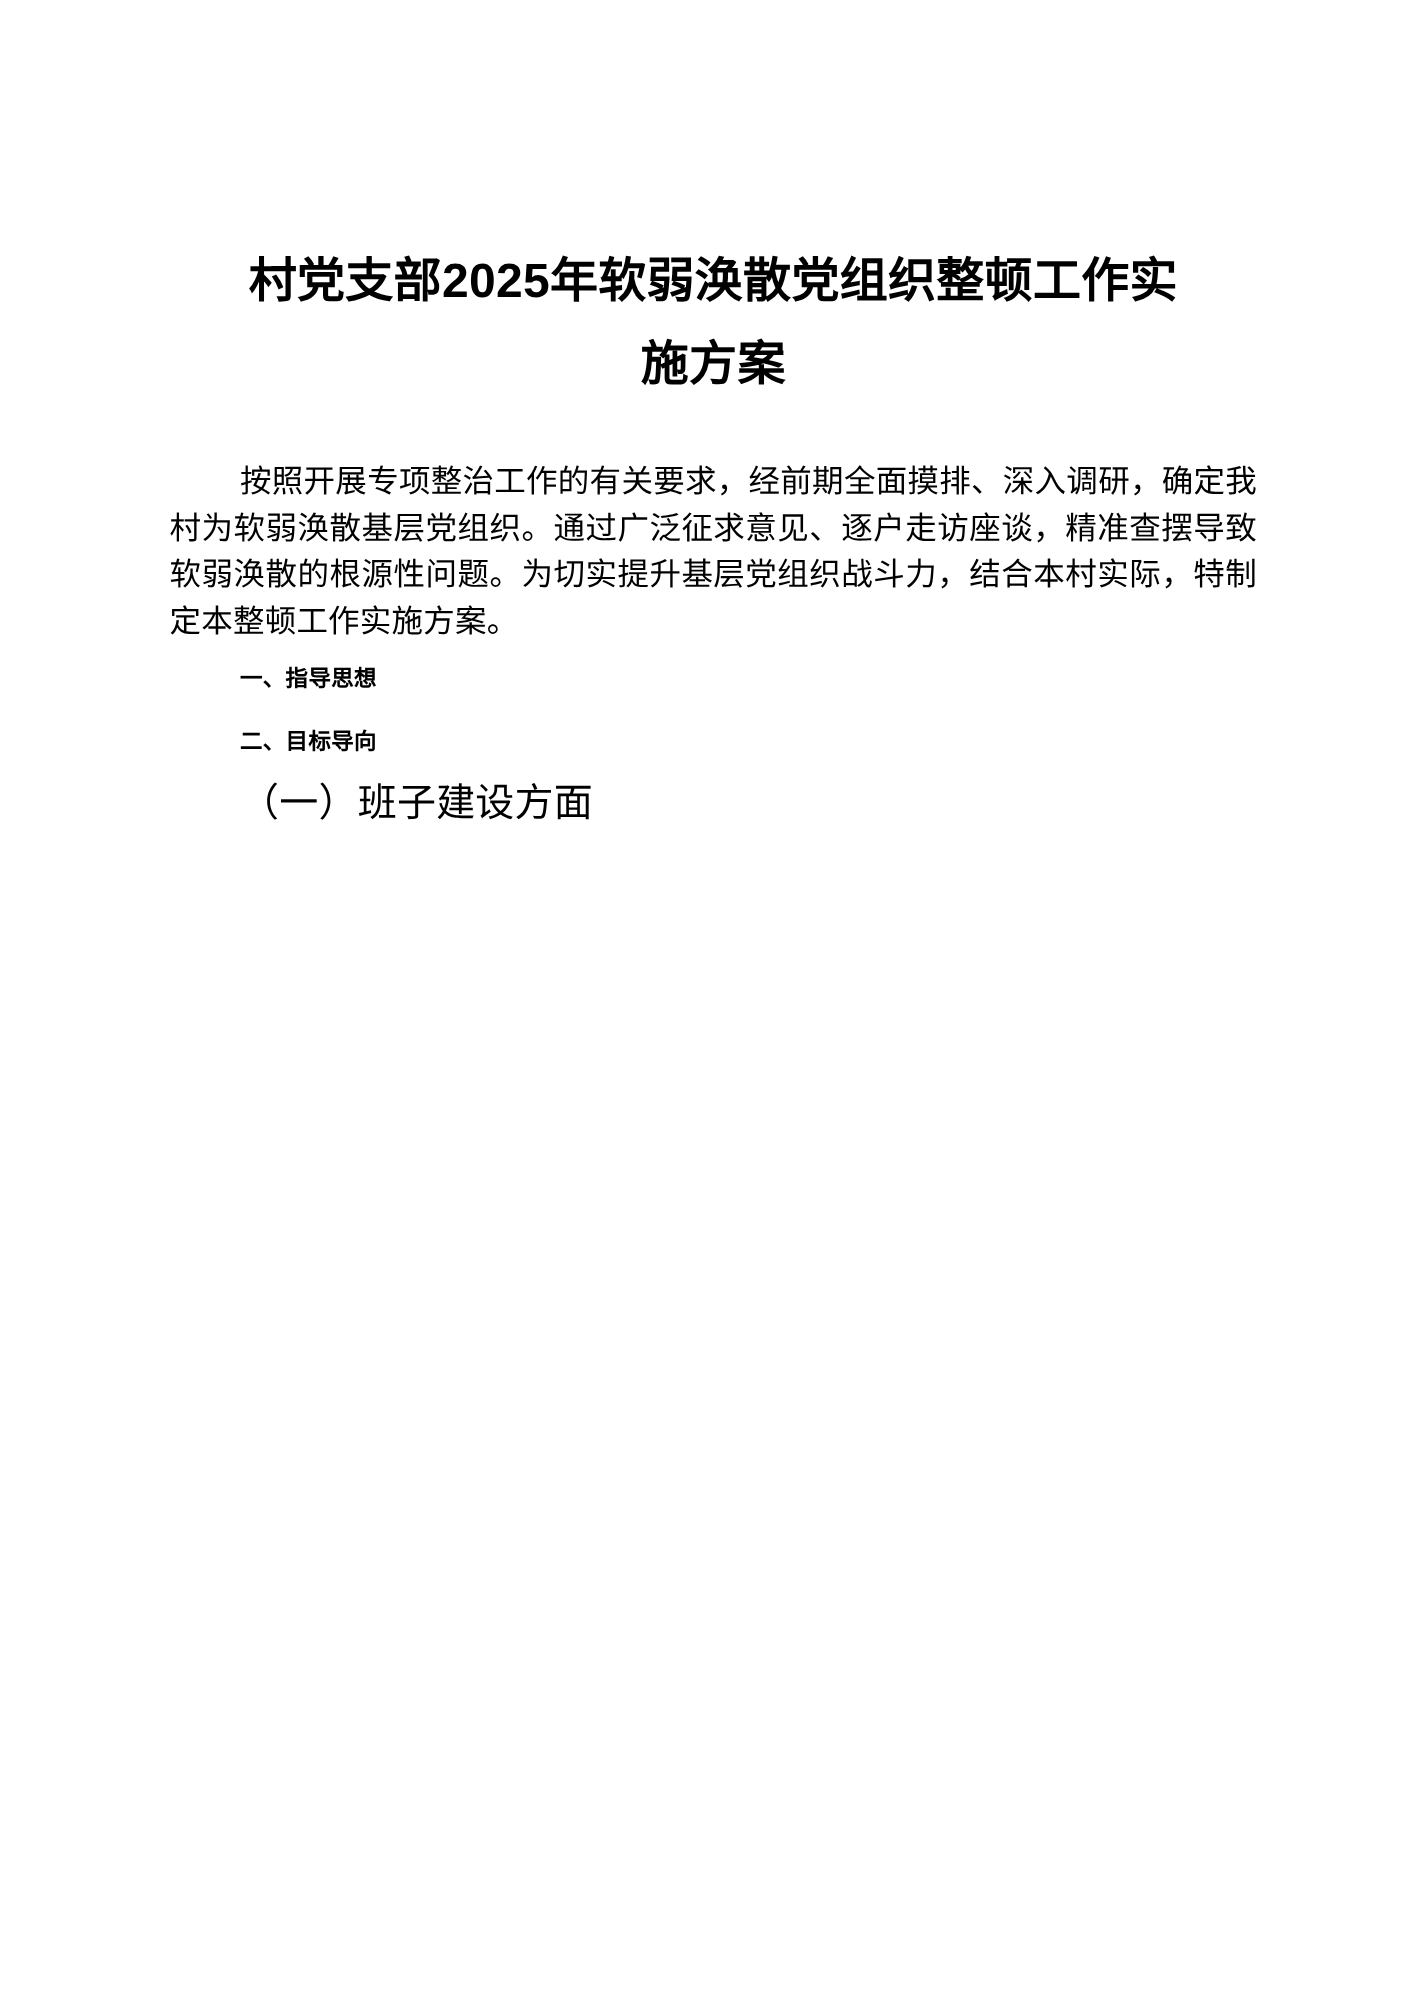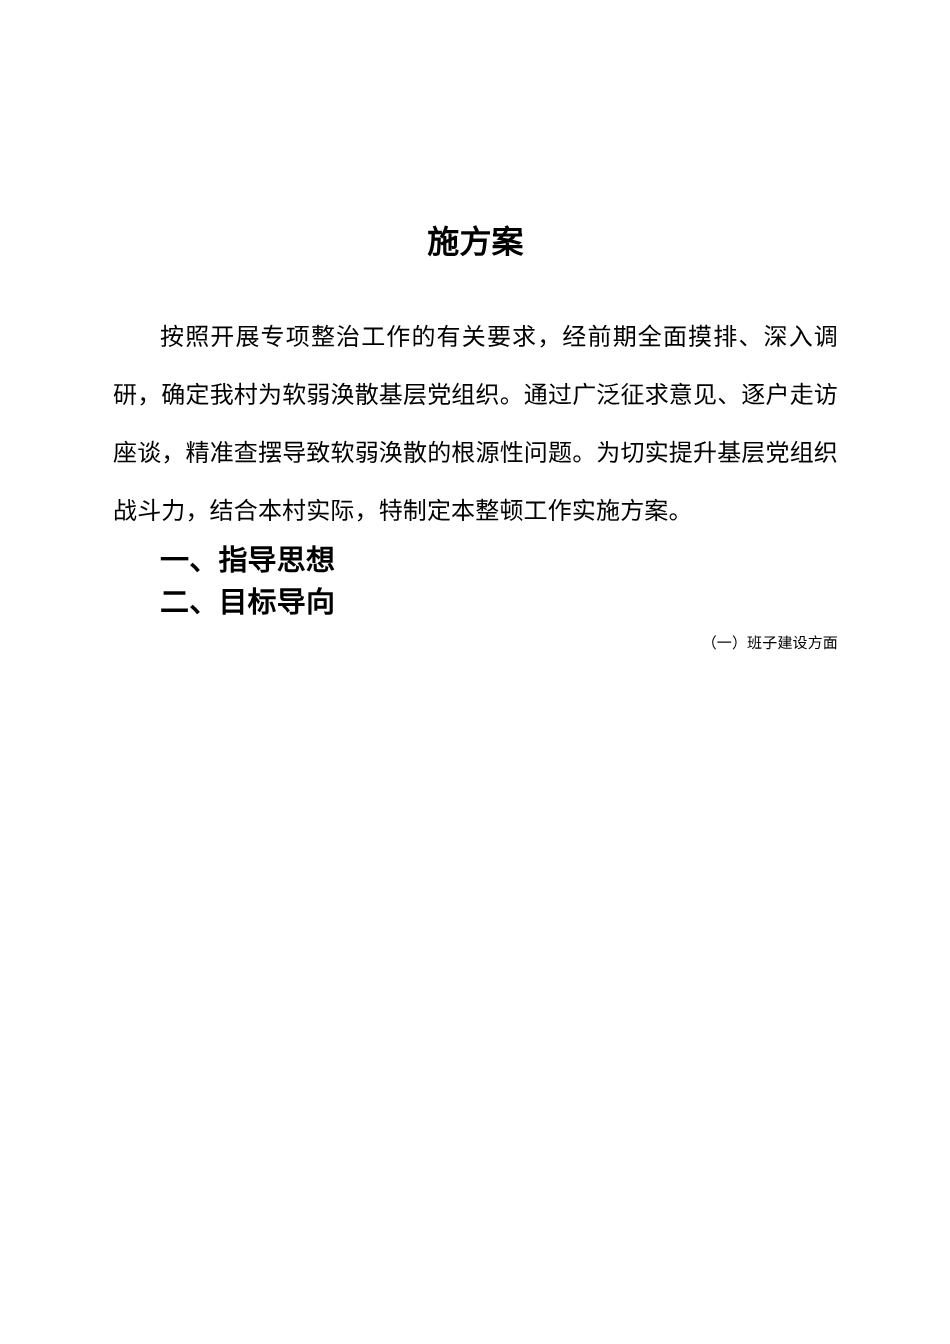--- a/index.html
+++ b/index.html
@@ -41,65 +41,64 @@
     font-weight: bold;
     font-size: 32px;
     line-height: 55px;
     text-align: center;
     letter-spacing: 0.2px;
     word-break: break-all;
   }
 
   .para {
     margin: 0;
-    font-family: Liberation Sans, sans-serif;
-    font-size: 24px;
-    line-height: 58px;
+    font-family: Liberation Mono, monospace;
+    font-size: 21px;
+    line-height: 31px;
     text-align: justify;
     text-justify: inter-ideograph;
     text-indent: 47px;
     word-break: break-all;
     letter-spacing: 0.15px;
   }
 
   .para.first-body {
     margin-top: 38px;
   }
 
   .heading {
     margin: 0;
     font-family: "Liberation Sans", "DejaVu Sans", sans-serif;
     font-weight: bold;
-    font-size: 29px;
+    font-size: 15px;
     line-height: 41.5px;
     text-indent: 47px;
     letter-spacing: 0.2px;
     word-break: break-all;
   }
 
   .subheading {
     margin: 0;
     font-family: "Liberation Serif", "DejaVu Serif", serif;
     font-weight: normal;
-    font-size: 15px;
+    font-size: 26px;
     line-height: 41.5px;
     text-indent: 47px;
     letter-spacing: 0.15px;
     word-break: break-all;
-    text-align: right;
   }
 </style>
 </head>
 <body>
 
 <div class="page">
   <div class="content">
 
     <h1 class="doc-title">
-      <br>
+      <span>村党支部2025年软弱涣散党组织整顿工作实</span><br>
       <span>施方案</span>
     </h1>
 
     <p class="para first-body">按照开展专项整治工作的有关要求，经前期全面摸排、深入调研，确定我村为软弱涣散基层党组织。通过广泛征求意见、逐户走访座谈，精准查摆导致软弱涣散的根源性问题。为切实提升基层党组织战斗力，结合本村实际，特制定本整顿工作实施方案。</p>
 
     <h2 class="heading">一、指导思想</h2>
 
 
     <h2 class="heading">二、目标导向</h2>
 

